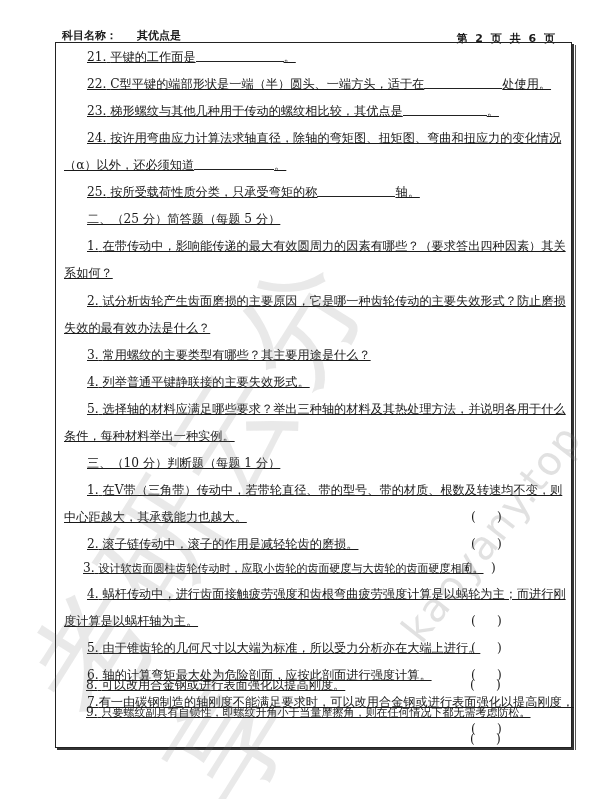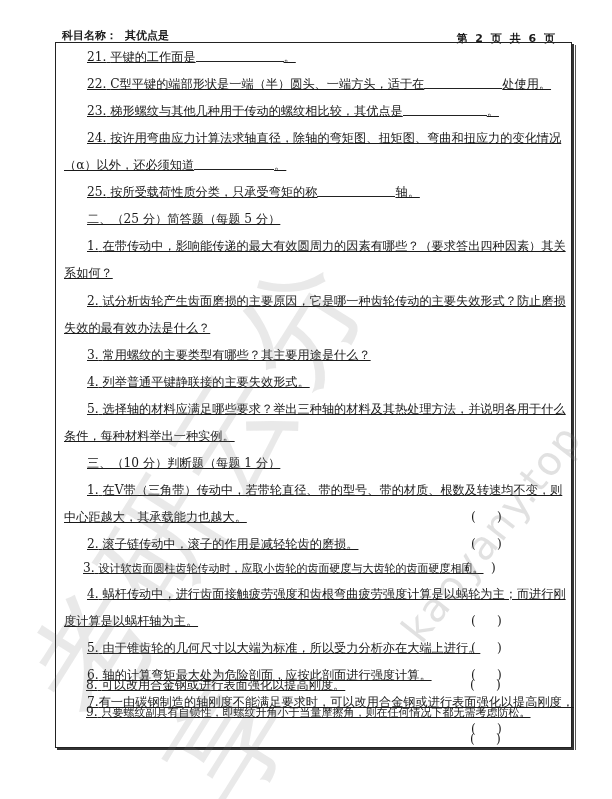--- a/index.html
+++ b/index.html
@@ -1,21 +1,21 @@
 <!DOCTYPE html>
 <html><head>
 <meta charset="utf-8">
 <style>
   html, body { margin: 0; padding: 0; background: #ffffff; }
   body { width: 612px; height: 799px; position: relative; overflow: hidden;
          font-family: "DejaVu Serif", "Liberation Serif", serif; color: #1a1a1a; }
   .header { position: absolute; top: 28px; left: 62px; right: 40px; height: 14px;
             font-family: "DejaVu Sans", "Liberation Sans", sans-serif; font-weight: bold; font-size: 11px; }
   .header .subject { position: absolute; left: 0; top: 0; }
-  .header .subject .lbl { margin-right: 8px; }
+  .header .subject .lbl { margin-right: 20px; }
   .header .page { position: absolute; right: 15px; top: 3px; letter-spacing: 2px; }
   .frame { position: absolute; left: 55px; top: 42px; width: 515px; height: 704px;
            border: 1.5px solid #222; box-shadow: 2px 2px 0 #333; }
   .frame::after { content: ""; position: absolute; right: -5px; top: 2px; bottom: -3px; border-right: 1px solid #555; }
   .content { position: absolute; left: 8px; right: 8px; top: 2px; font-size: 12.2px; }
   .line { position: absolute; left: 0; right: 0; white-space: nowrap; height: 18px; line-height: 18px; text-decoration: underline; }
   .ind { padding-left: 23px; }
   .blank { display: inline-block; border-bottom: 1px solid #222; height: 12px; vertical-align: -1px; }
   .paren { position: absolute; right: 40px; letter-spacing: 0; }
   .paren span { display: inline-block; width: 26px; }

